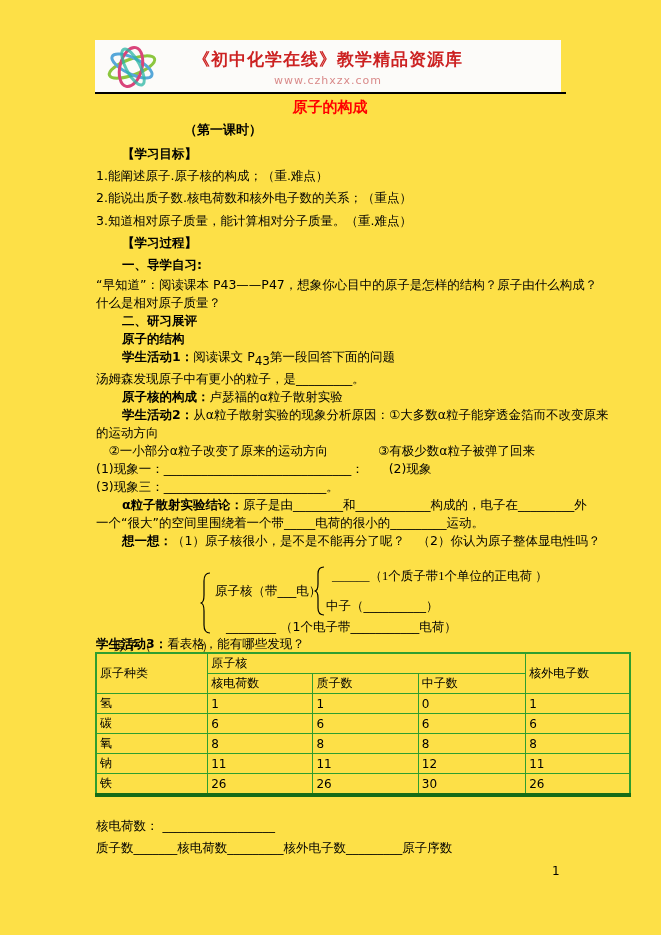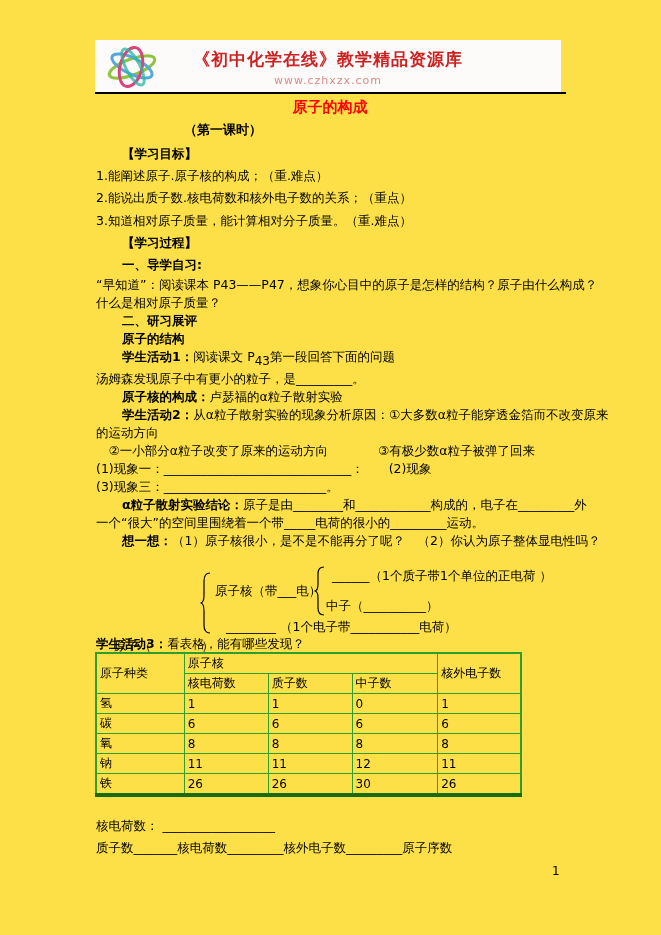--- a/index.html
+++ b/index.html
@@ -33,31 +33,31 @@
   
   .body-flow{position:absolute;left:96px;top:143px;width:486px;font-size:12.5px;}
   .body-flow p{margin:0;line-height:18px;white-space:nowrap;}
   .body-flow p:nth-child(-n+6){line-height:22.2px;}
   .body-flow b{font-weight:bold;margin-left:26px;}
   sub{font-size:12px;}
   
   .diag-item{position:absolute;font-size:12.5px;white-space:nowrap;}
   .d-atom{left:114px;top:598px;margin-top:40px;}
   .d-nucleus{left:215px;top:583px;}
-  .d-proton{left:332px;top:568px;}
+  .d-proton{left:332px;top:568px;font-family:Liberation Serif, serif;}
   .d-neutron{left:326px;top:598px;}
   .d-electron{left:226px;top:619px;}
   .brace{position:absolute;}
   .brace-outer{left:200px;top:572px;}
   .brace-inner{left:314px;top:566px;}
   .activity3-line{position:absolute;left:96px;top:636px;font-size:12.5px;white-space:nowrap;}
   .activity3-line b{font-weight:bold;}
   
   .atom-table{
-    position:absolute;left:95px;top:652px;width:427px;
+    position:absolute;left:95px;top:652px;width:536px;
     border-collapse:collapse;font-size:12px;
     border:2px solid #2f9e2f;border-bottom:4px solid #166b16;
   }
   .atom-table th,.atom-table td{
     border:1px solid #2f9e2f;font-weight:normal;text-align:left;
     padding:0 3px;height:19px;vertical-align:middle;
   }
   .atom-table col.c0{width:106px;}
   .atom-table col.c1{width:100px;}
   .atom-table col.c2{width:100px;}

